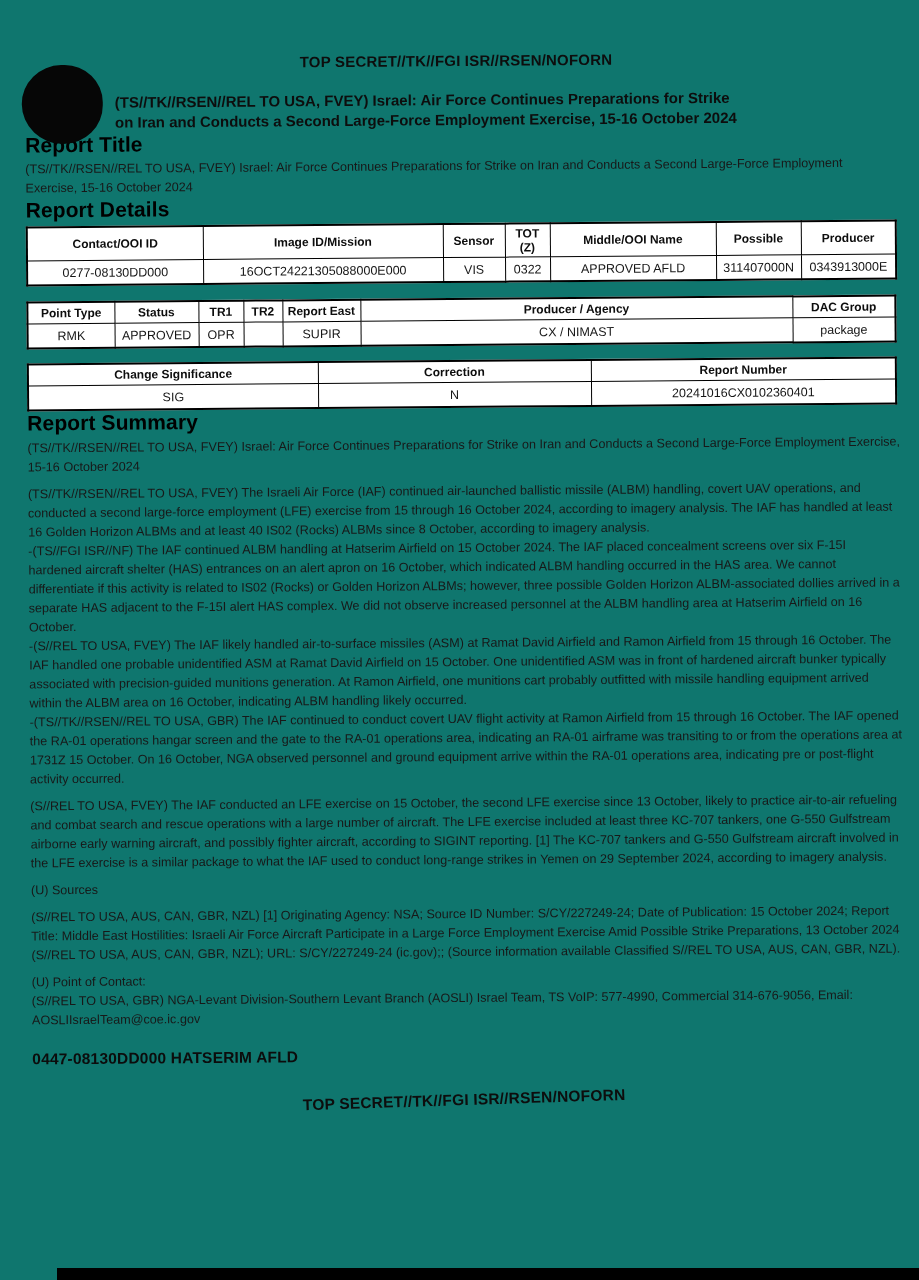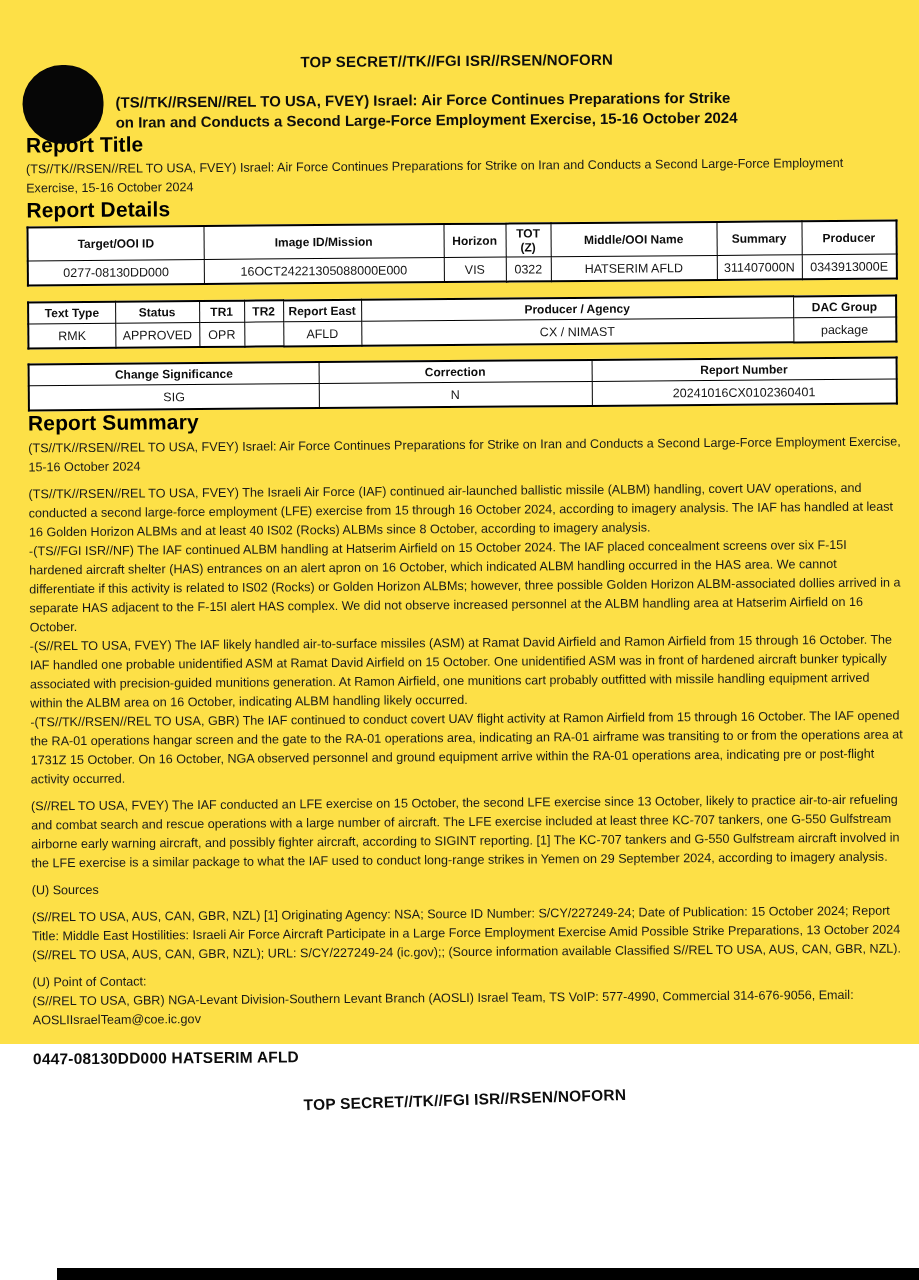--- a/index.html
+++ b/index.html
@@ -1,19 +1,19 @@
 <!DOCTYPE html>
 <html><head>
 <meta charset="utf-8">
 <style>
   html,body { margin:0; padding:0; background:#ffffff; }
   body { width:919px; height:1280px; overflow:hidden; }
   .page {
-    position:relative; width:919px; height:1044px;
-    font-family:"Liberation Sans", sans-serif; color:#151515; background:#fde047;
+    position:relative; width:919px; height:1280px;
+    font-family:"Liberation Sans", sans-serif; color:#151515; background:#0f766e;
   }
   .scan { position:absolute; inset:0; transform:rotate(-0.45deg); transform-origin:50% 40%; }
 
   .class-header {
     padding-top:52px; text-align:center; font-weight:bold; font-size:15px;
     letter-spacing:0.2px; color:#0d0d0d;
   }
   .redaction-oval {
     position:absolute; left:25px; top:62px; width:81px; height:79px;
     background:#060606; border-radius:50% 48% 50% 52%;
@@ -75,67 +75,67 @@
         <col style="width:176px">
           <col style="width:240px">
           <col style="width:62px">
           <col style="width:45px">
         <col style="width:166px">
           <col style="width:85px">
           <col style="width:95px">
       </colgroup>
       <tbody>
           <tr>
-        <th>Target/OOI ID</th>
+        <th>Contact/OOI ID</th>
         <th>Image ID/Mission</th>
-        <th>Horizon</th>
+        <th>Sensor</th>
         <th>TOT
 (Z)</th>
         <th>Middle/OOI Name</th>
-        <th>Summary</th>
+        <th>Possible</th>
         <th>Producer</th>
       </tr>
       <tr>
         <td>0277-08130DD000</td>
         <td>16OCT24221305088000E000</td>
         <td>VIS</td>
         <td>0322</td>
-        <td>HATSERIM AFLD</td>
+        <td>APPROVED AFLD</td>
         <td>311407000N</td>
         <td>0343913000E</td>
       </tr>
     </tbody>
       </table>
 
     <table class="t2">
       <colgroup>
         <col style="width:87px">
           <col style="width:84px">
           <col style="width:45px">
           <col style="width:39px">
         <col style="width:78px">
           <col style="width:432px">
           <col style="width:103px">
       </colgroup>
       <tbody>
           <tr>
-        <th>Text Type</th>
+        <th>Point Type</th>
         <th>Status</th>
         <th>TR1</th>
         <th>TR2</th>
         <th>Report East</th>
         <th>Producer / Agency</th>
         <th>DAC Group</th>
       </tr>
       <tr>
         <td>RMK</td>
         <td>APPROVED</td>
         <td>OPR</td>
         <td></td>
-        <td>AFLD</td>
+        <td>SUPIR</td>
         <td>CX / NIMAST</td>
         <td>package</td>
       </tr>
     </tbody>
       </table>
 
     <table class="t3">
       <colgroup>
         <col style="width:290px">
           <col style="width:273px">

